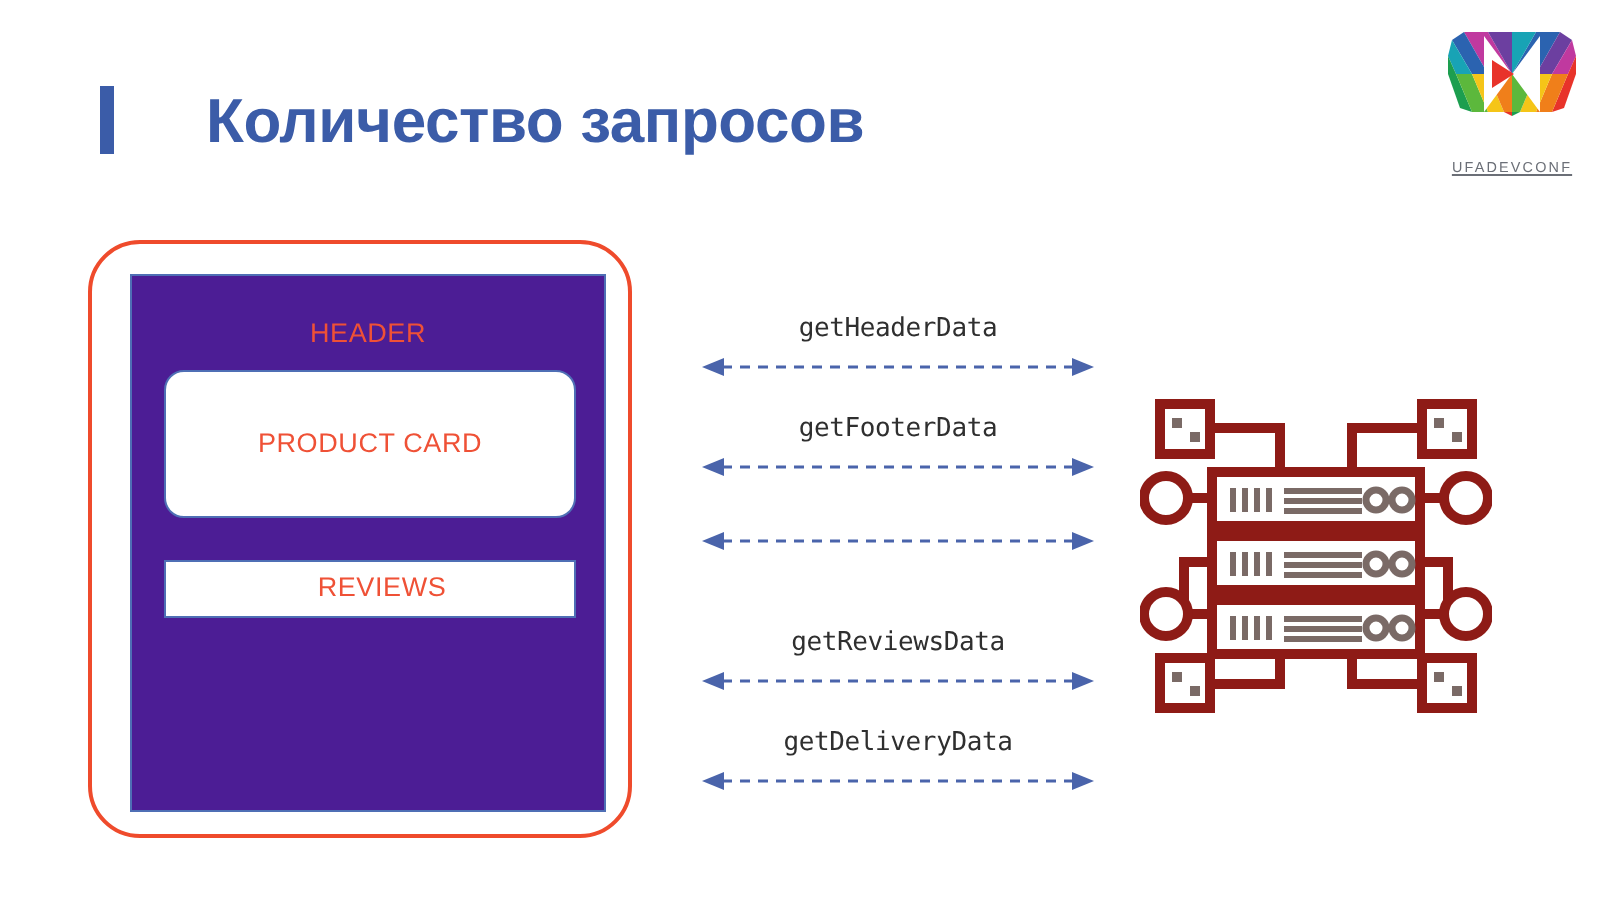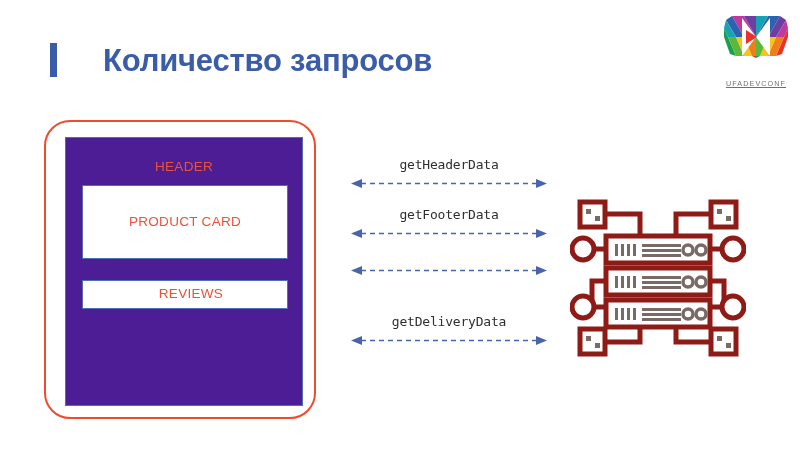--- a/index.html
+++ b/index.html
@@ -100,21 +100,21 @@
   }
   .mock-box {
     position: absolute;
     border: 1.6px solid #4f6fb5;
     box-sizing: border-box;
     display: flex;
     align-items: center;
     justify-content: center;
     background: #ffffff;
   }
-  #box-product-card { left: 16px; top: 47px;  width: 206px; height: 74px; }
+  #box-product-card { left: 16px; top: 47px;  width: 206px; height: 74px; border-radius: 10px; }
   #box-reviews      { left: 16px; top: 142px; width: 206px; height: 29px; padding-left: 12px; }
   #box-connected    { left: 16px; top: 187px; width: 206px; height: 47px; }
 
   
   #api-list {
     position: absolute;
     left: 348px;
     top: 158px;
     width: 202px;
   }
@@ -225,20 +225,28 @@
       </svg>
     </div>
     <div class="api-row">
       <svg class="api-arrow" width="202" height="11" viewBox="0 0 202 11">
         <line x1="13" y1="5.5" x2="189" y2="5.5" stroke="#4a64ab" stroke-width="1.6" stroke-dasharray="5 4"></line>
         <polygon points="3,5.5 14,1 14,10" fill="#4a64ab"></polygon>
         <polygon points="199,5.5 188,1 188,10" fill="#4a64ab"></polygon>
       </svg>
     </div>
     <div class="api-row">
+      <div class="api-name">getReviewsData</div>
+      <svg class="api-arrow" width="202" height="11" viewBox="0 0 202 11">
+        <line x1="13" y1="5.5" x2="189" y2="5.5" stroke="#4a64ab" stroke-width="1.6" stroke-dasharray="5 4"></line>
+        <polygon points="3,5.5 14,1 14,10" fill="#4a64ab"></polygon>
+        <polygon points="199,5.5 188,1 188,10" fill="#4a64ab"></polygon>
+      </svg>
+    </div>
+    <div class="api-row">
       <div class="api-name">getDeliveryData</div>
       <svg class="api-arrow" width="202" height="11" viewBox="0 0 202 11">
         <line x1="13" y1="5.5" x2="189" y2="5.5" stroke="#4a64ab" stroke-width="1.6" stroke-dasharray="5 4"></line>
         <polygon points="3,5.5 14,1 14,10" fill="#4a64ab"></polygon>
         <polygon points="199,5.5 188,1 188,10" fill="#4a64ab"></polygon>
       </svg>
     </div>
   </div>
 
 <div id="server-icon">

